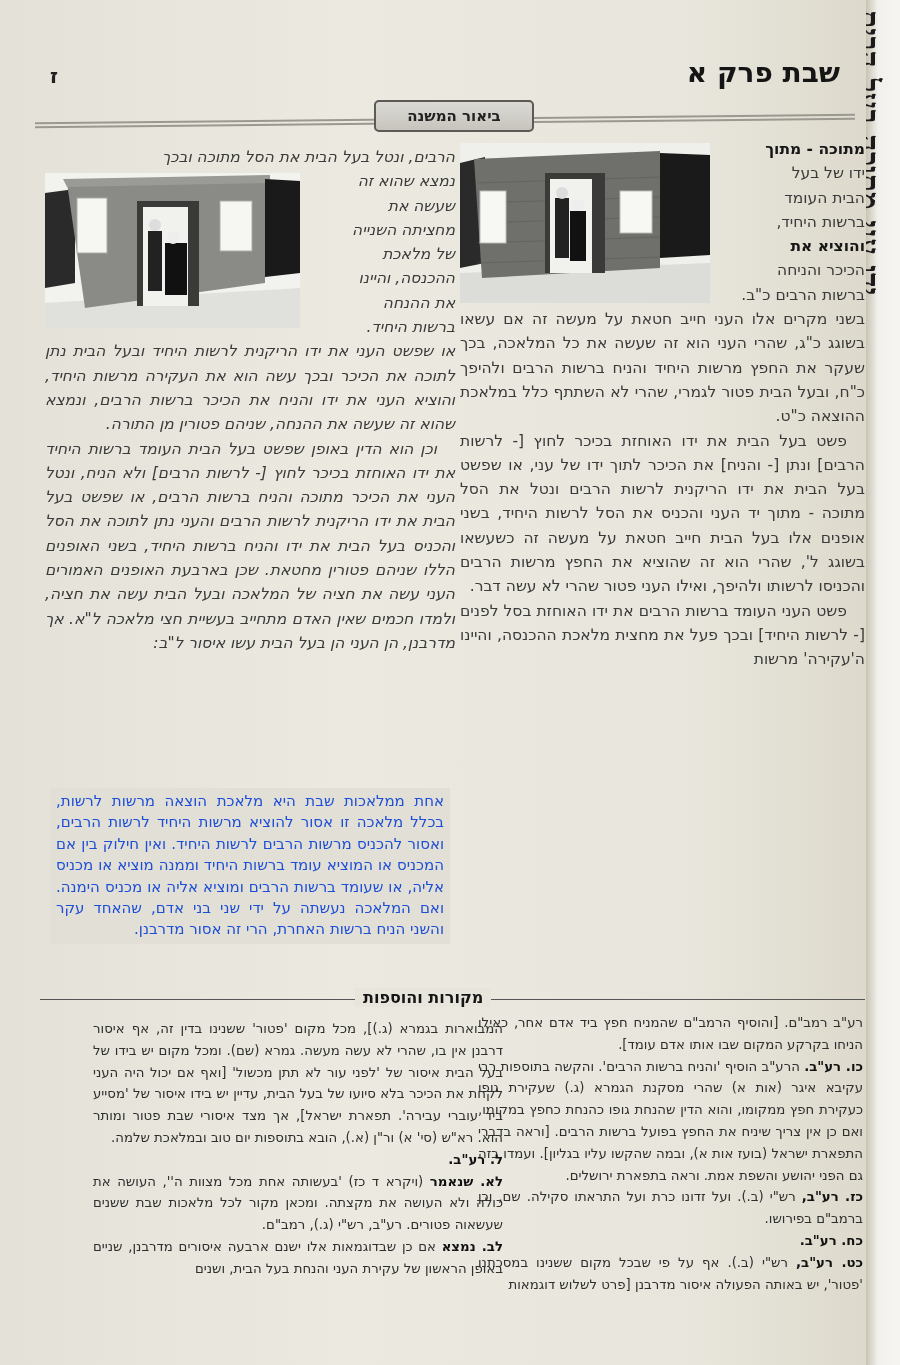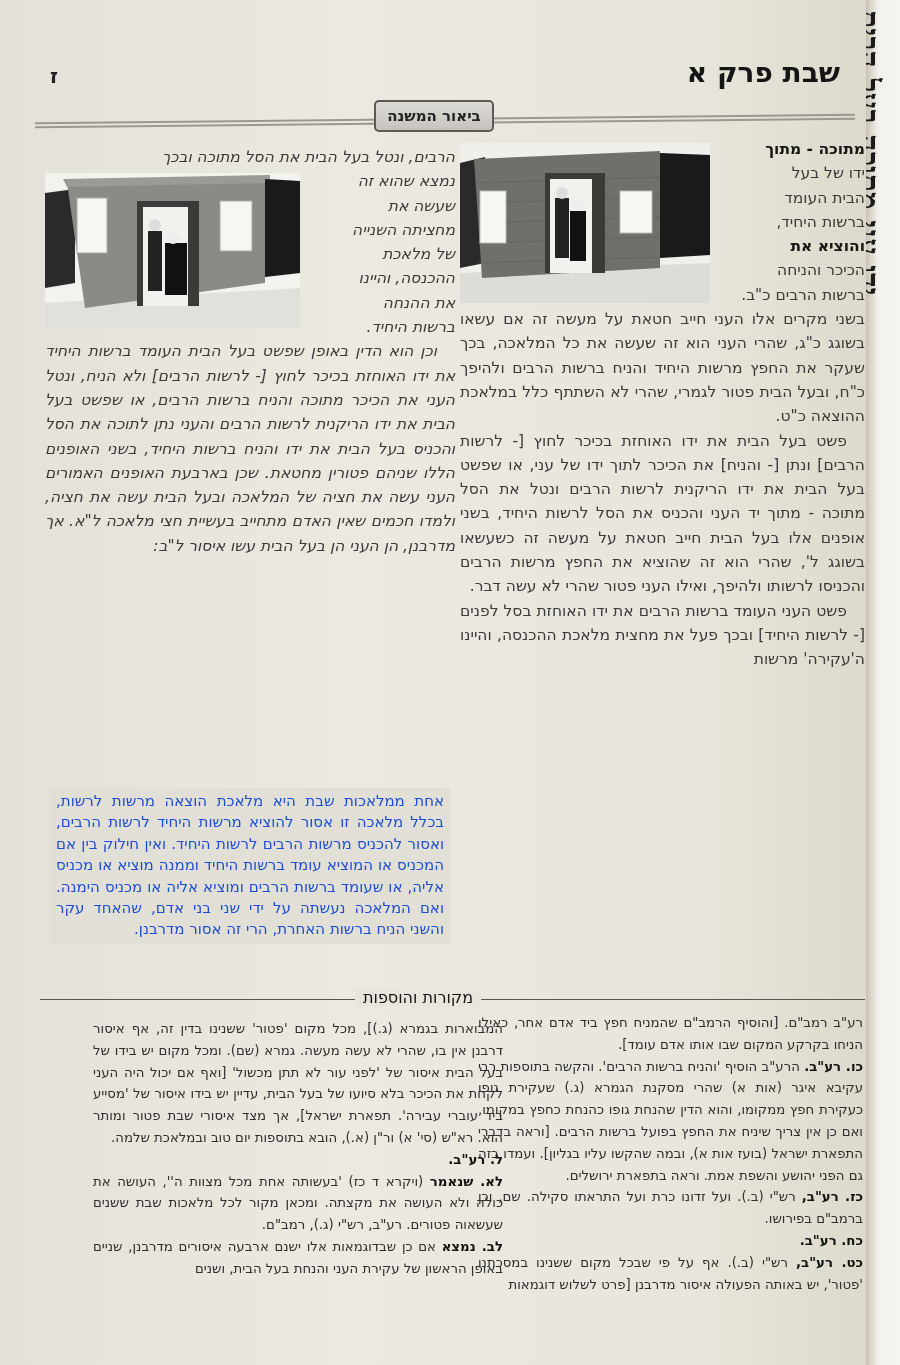--- a/index.html
+++ b/index.html
@@ -34,21 +34,21 @@
   }
   .page-number {
     position: absolute; left: 10px; top: 14px; font-size: 20px; font-weight: bold; color: #222;
   }
   .section-rule {
     position: absolute; top: 118px; left: 35px; width: 820px; height: 6px;
     border-top: 2px solid #9a9890; border-bottom: 2px solid #9a9890;
     transform: rotate(-0.6deg);
   }
   .section-tab {
-    position: absolute; top: 100px; left: 374px; width: 120px; height: 32px;
+    position: absolute; top: 100px; left: 374px; width: 160px; height: 32px;
     background: linear-gradient(#dcdad4, #c6c4bd);
     border: 2px solid #5b5a56; border-radius: 5px;
     text-align: center; font-weight: bold; font-size: 15px; line-height: 28px;
     direction: rtl; color: #222;
   }
   .col {
     position: absolute; direction: rtl; text-align: justify;
     font-size: 15.5px; line-height: 24.3px; color: #3a3a3a;
   }
   .col p { margin: 0; }
@@ -76,21 +76,21 @@
   .summary-body {
     position: absolute; top: 776px; left: 50px; width: 400px;
     direction: rtl; text-align: justify;
     font-size: 15px; line-height: 21.4px; color: #1d4ed8;
     background: #e2e0d6; padding: 3px 6px; margin-top: 12px;
   }
   .sources-head {
     position: absolute; top: 988px; left: 40px; width: 825px; height: 22px; direction: rtl;
   }
   .sources-head .label {
-    position: absolute; left: 315px; top: 0; font-weight: normal; font-size: 16px;
+    position: absolute; left: 315px; top: 0; font-weight: bold; font-size: 16px;
     background: #e8e6dc; padding: 0 8px; color: #151515;
   }
   .sources-head .line {
     position: absolute; left: 0; right: 0; top: 11px; border-top: 1.5px solid #555;
   }
   .fn-col {
     position: absolute; direction: rtl; text-align: justify;
     font-size: 13.3px; line-height: 21.8px; color: #2f2f2f;
   }
   .fn-right { top: 1012px; left: 478px; width: 385px; }
@@ -167,20 +167,21 @@
         <circle cx="128" cy="65" r="6" fill="#eee"></circle>
       </svg>
     </div>
     <p>נמצא שהוא זה</p>
     <p>שעשה את</p>
     <p>מחציתה השנייה</p>
     <p>של מלאכת</p>
     <p>ההכנסה, והיינו</p>
     <p>את ההנחה</p>
     <p>ברשות היחיד.</p>
+    <p style="clear:both">או שפשט העני את ידו הריקנית לרשות היחיד ובעל הבית נתן לתוכה את הכיכר ובכך עשה הוא את העקירה מרשות היחיד, והוציא העני את ידו והניח את הכיכר ברשות הרבים, ונמצא שהוא זה שעשה את ההנחה, שניהם פטורין מן התורה.</p>
     <p class="indent">וכן הוא הדין באופן שפשט בעל הבית העומד ברשות היחיד את ידו האוחזת בכיכר לחוץ [- לרשות הרבים] ולא הניח, ונטל העני את הכיכר מתוכה והניח ברשות הרבים, או שפשט בעל הבית את ידו הריקנית לרשות הרבים והעני נתן לתוכה את הסל והכניס בעל הבית את ידו והניח ברשות היחיד, בשני האופנים הללו שניהם פטורין מחטאת. שכן בארבעת האופנים האמורים העני עשה את חציה של המלאכה ובעל הבית עשה את חציה, ולמדו חכמים שאין האדם מתחייב בעשיית חצי מלאכה ל"א. אך מדרבנן, הן העני הן בעל הבית עשו איסור ל"ב:</p>
   </div>
 
   <div class="summary-body">אחת ממלאכות שבת היא מלאכת הוצאה מרשות לרשות, בכלל מלאכה זו אסור להוציא מרשות היחיד לרשות הרבים, ואסור להכניס מרשות הרבים לרשות היחיד. ואין חילוק בין אם המכניס או המוציא עומד ברשות היחיד וממנה מוציא או מכניס אליה, או שעומד ברשות הרבים ומוציא אליה או מכניס הימנה. ואם המלאכה נעשתה על ידי שני בני אדם, שהאחד עקר והשני הניח ברשות האחרת, הרי זה אסור מדרבנן.</div>
 
   <div class="sources-head">
     <div class="line"></div>
     <div class="label">מקורות והוספות</div>
   </div>
 

